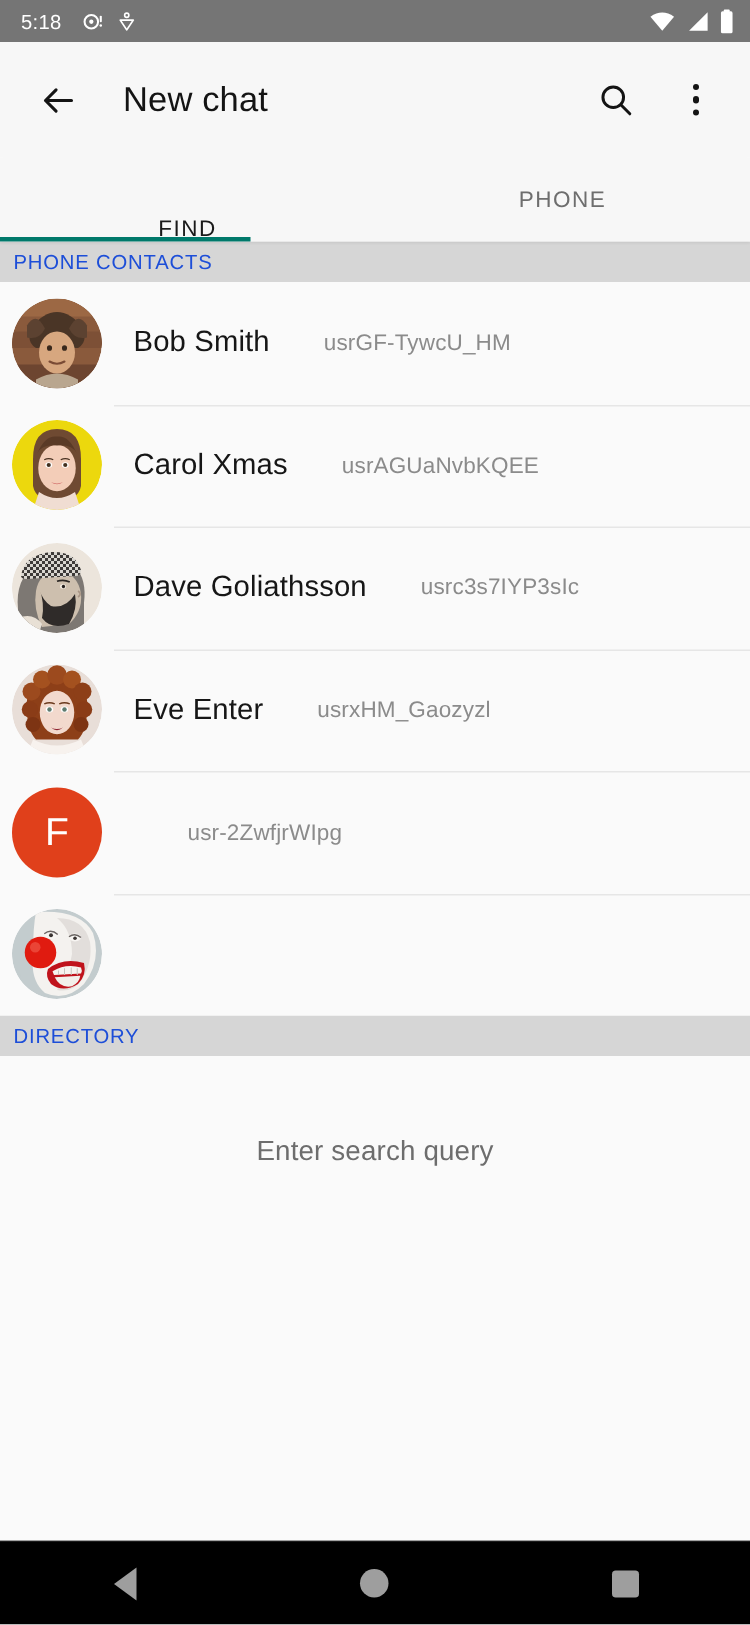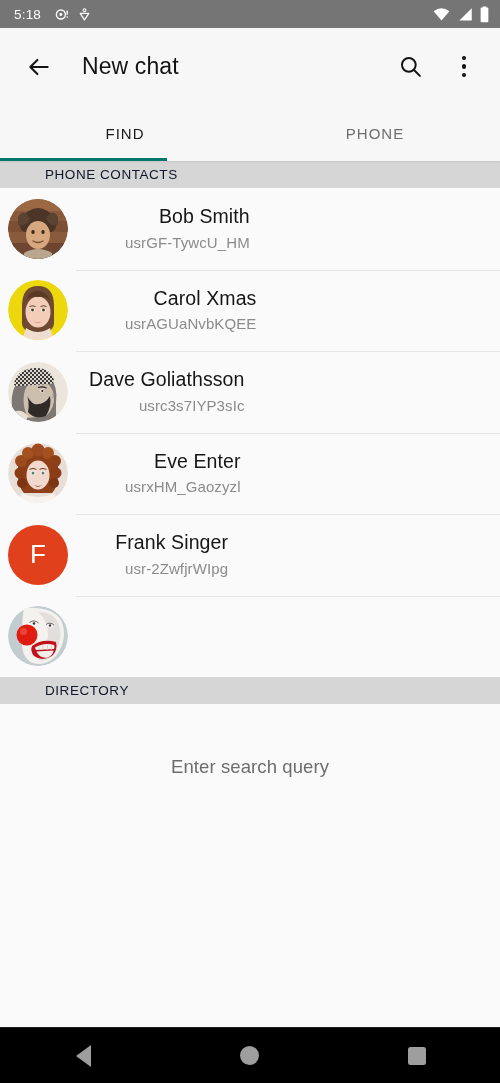--- a/index.html
+++ b/index.html
@@ -44,53 +44,53 @@
   .tab-bar {
     height:56px; background:#f7f7f7; display:flex; position:relative; flex:0 0 auto;
     box-shadow:0 1px 2px rgba(0,0,0,0.07);
     z-index:3;
   }
   .tab {
     flex:1 1 0; display:flex; align-items:center; justify-content:center;
     font-size:15px; letter-spacing:1.0px; color:#6e6e6e; cursor:pointer;
     position:relative; user-select:none;
   }
-  .tab.active { color:#1a1a1a; }
+  .tab.active { color:#1a1a1a;align-items:flex-end; }
   .tab-underline {
     position:absolute; bottom:0; left:0; width:33.34%; height:3px; background:#00796b;
   }
 
   
   .section-header {
     background:#d6d6d6; height:27px; display:flex; align-items:center;
     padding-left:9px; flex:0 0 auto;
   }
   .section-header .label {
-    font-size:13.5px; color:#0f172a; letter-spacing:.55px;margin-left:36px;
+    font-size:13.5px; color:#1d4ed8; letter-spacing:.55px;
   }
 
   
   .list { background:#fafafa; flex:0 0 auto; }
   .contact-row {
     height:81.5px; display:flex; align-items:center; padding:0 16px 0 8px;
     position:relative; cursor:pointer; background:#fafafa;
   }
   .contact-row + .contact-row::before {
     content:""; position:absolute; top:0; left:76px; right:0; height:1px; background:#e6e6e6;
   }
   .avatar {
     width:60px; height:60px; border-radius:50%; flex:0 0 auto;
     overflow:hidden; position:relative;
   }
   .avatar svg { display:block; width:60px; height:60px; }
   .avatar.initial {
     display:flex; align-items:center; justify-content:center;
     color:#ffffff; font-size:26px; font-weight:400;
   }
-  .contact-text { margin-left:21px; display:flex; flex-direction:column; justify-content:center; min-width:0;align-items:flex-end; }
+  .contact-text { margin-left:21px; display:flex; flex-direction:row; justify-content:center; min-width:0; }
   .contact-name {
     font-size:19.5px; color:#161616; line-height:1.3; white-space:nowrap;
     letter-spacing:.1px;
   }
   .contact-id {
     font-size:15px; color:#8b8b8b; line-height:1.45; margin-top:2px; white-space:nowrap;
     letter-spacing:.1px;
     margin-left:36px;
   }
 
@@ -316,21 +316,20 @@
         <span class="contact-name">Eve Enter</span>
         <span class="contact-id">usrxHM_Gaozyzl</span>
       </div>
     </div>
 
     <div class="contact-row">
       <div class="avatar initial" style="background:#e0401b;">
         <span>F</span>
       </div>
       <div class="contact-text">
-        <span class="contact-name">Frank Singer</span>
         <span class="contact-id">usr-2ZwfjrWIpg</span>
       </div>
     </div>
 
     <div class="contact-row">
       <div class="avatar">
         <svg viewBox="0 0 60 60">
           <defs>
               <clipPath id="c5">
                 <circle cx="30" cy="30" r="30"></circle>

